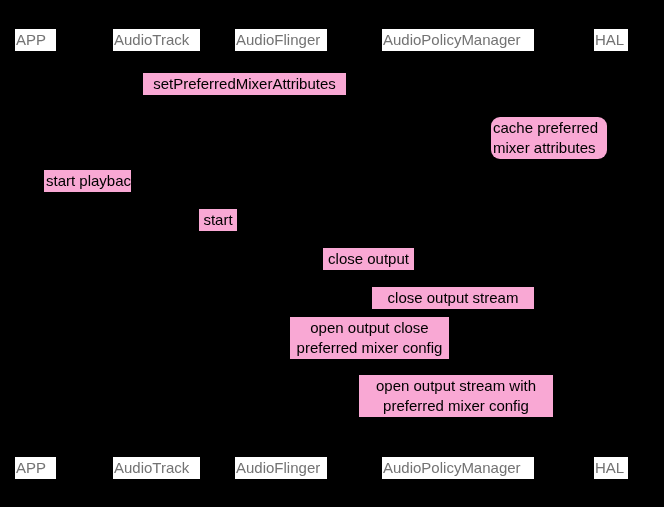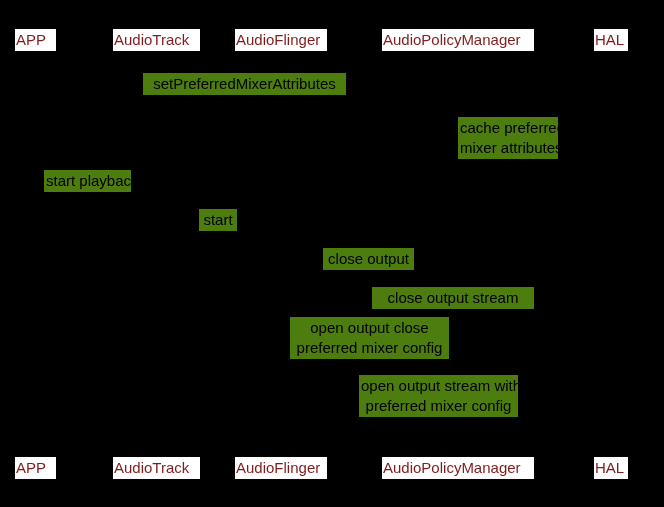--- a/index.html
+++ b/index.html
@@ -20,31 +20,31 @@
   .lifeline {
     position: absolute;
     width: 1px;
     background: #000000;
     top: 52px;
     bottom: 52px;
   }
   .participant {
     position: absolute;
     background: #FFFFFF;
-    color: #7f1d1d;
+    color: #737373;
     font-size: 15px;
     line-height: 22px;
     height: 22px;
     padding: 0 1px;
     white-space: nowrap;
     box-sizing: content-box;
   }
   .msg-label {
     position: absolute;
-    background: #4d7c0f;
+    background: #f9a8d4;
     color: #000000;
     font-size: 15px;
     line-height: 20px;
     padding: 1px 2px;
     white-space: pre;
     box-sizing: border-box;
   }
   .msg-label.center { text-align: center; }
   .msg-label.left   { text-align: left; }
   
@@ -77,29 +77,29 @@
     </div>
   <div id="participants-top">
       <div class="participant" style="left: 15px; top: 29px; width: 39px;">APP</div>
       <div class="participant" style="left: 113px; top: 29px; width: 85px;">AudioTrack</div>
       <div class="participant" style="left: 235px; top: 29px; width: 90px;">AudioFlinger</div>
       <div class="participant" style="left: 382px; top: 29px; width: 150px;">AudioPolicyManager</div>
       <div class="participant" style="left: 594px; top: 29px; width: 32px;">HAL</div>
     </div>
   <div id="messages">
       <div class="msg-label center" style="left: 143px; top: 73px; width: 203px;">setPreferredMixerAttributes</div>
-      <div class="msg-label left" style="left: 458px; top: 117px; width: 100px;">cache preferred
+      <div class="msg-label left" style="left: 491px; top: 117px; width: 116px; border-radius: 9px;">cache preferred
 mixer attributes</div>
       <div class="msg-label center" style="left: 44px; top: 170px; width: 87px;">start playback</div>
       <div class="msg-label center" style="left: 199px; top: 209px; width: 38px;">start</div>
       <div class="msg-label center" style="left: 323px; top: 248px; width: 91px;">close output</div>
       <div class="msg-label center" style="left: 372px; top: 287px; width: 162px;">close output stream</div>
       <div class="msg-label center" style="left: 290px; top: 317px; width: 159px;">open output close
 preferred mixer config</div>
-      <div class="msg-label center" style="left: 359px; top: 375px; width: 159px;">open output stream with
+      <div class="msg-label center" style="left: 359px; top: 375px; width: 194px;">open output stream with
 preferred mixer config</div>
     </div>
   <div id="participants-bottom">
       <div class="participant" style="left: 15px; top: 457px; width: 39px;">APP</div>
       <div class="participant" style="left: 113px; top: 457px; width: 85px;">AudioTrack</div>
       <div class="participant" style="left: 235px; top: 457px; width: 90px;">AudioFlinger</div>
       <div class="participant" style="left: 382px; top: 457px; width: 150px;">AudioPolicyManager</div>
       <div class="participant" style="left: 594px; top: 457px; width: 32px;">HAL</div>
     </div>
 </div>

